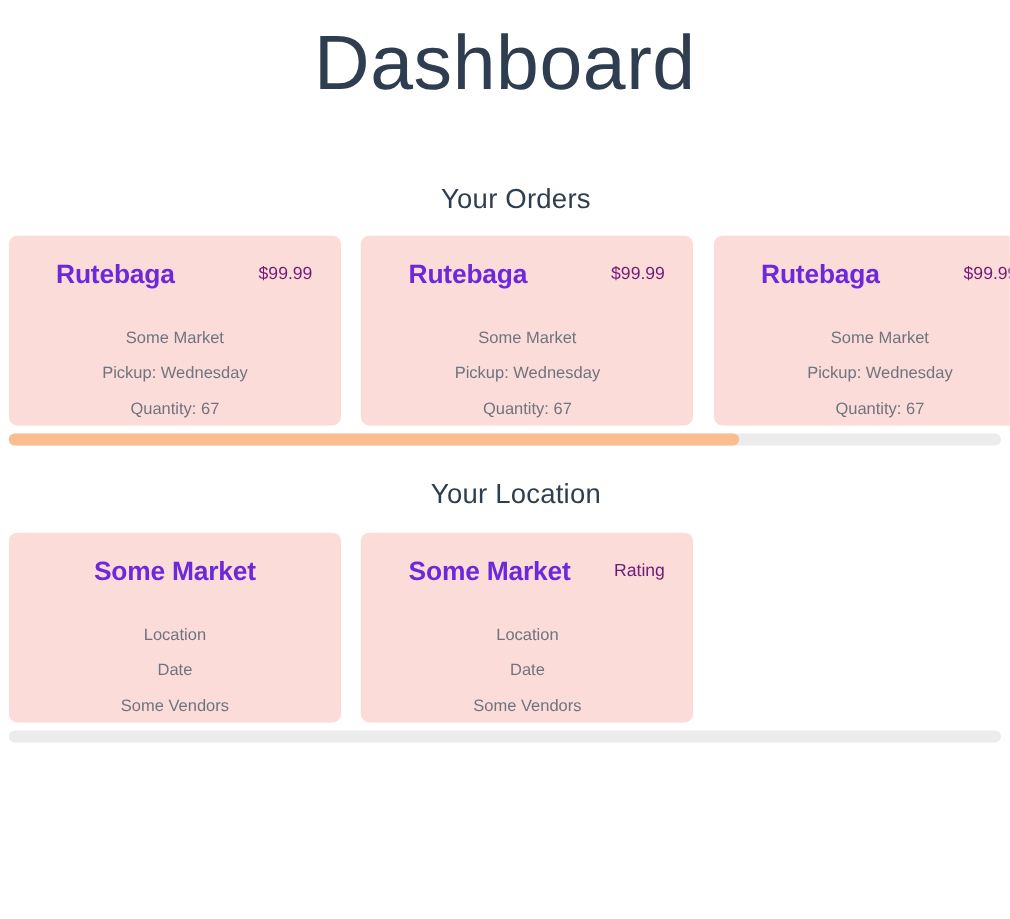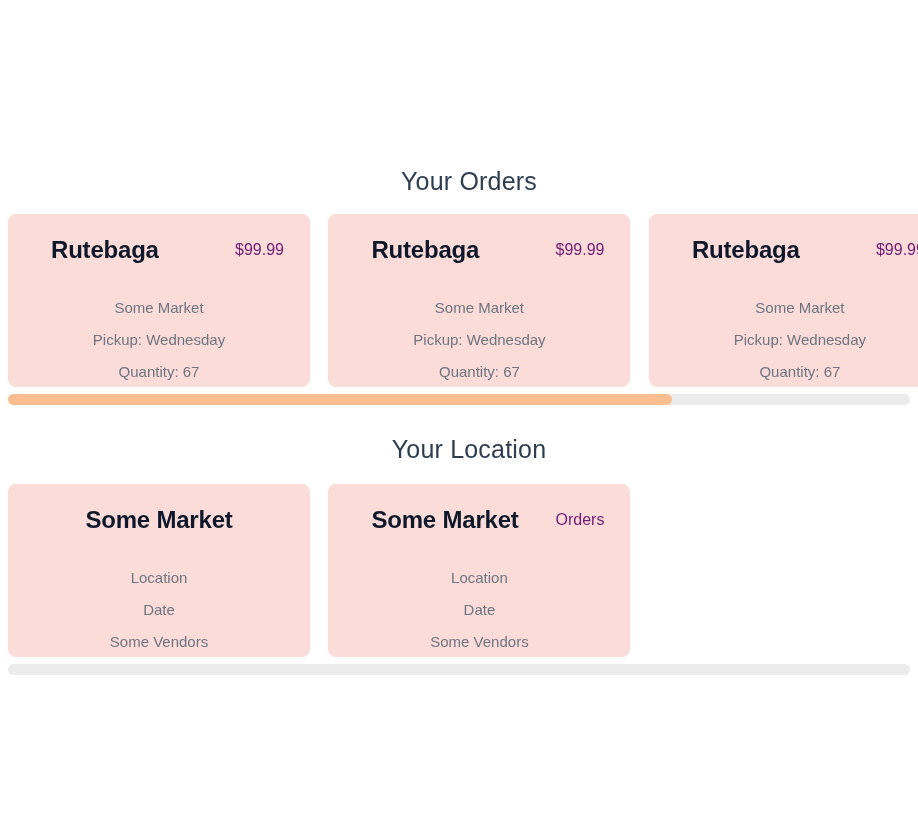--- a/index.html
+++ b/index.html
@@ -89,21 +89,21 @@
     justify-content: space-between;
   }
   .card-head.centered {
     padding: 0;
     justify-content: center;
   }
 
   .card-title {
     font-size: 24px;
     font-weight: 600;
-    color: #0f172a;
+    color: #6d28d9;
     letter-spacing: -0.2px;
     white-space: nowrap;
   }
 
   .card-meta {
     font-size: 16px;
     font-weight: 400;
     color: #701a75;
     white-space: nowrap;
   }
@@ -141,20 +141,21 @@
     height: 11px;
     border-radius: 6px;
     background: #f9bd8f;
   }
 </style>
 </head>
 <body>
 
 <div class="page">
 
+  <h1 class="page-title">Dashboard</h1>
 
   <h2 class="section-heading heading-orders">Your Orders</h2>
 
   <div class="scroll-row row-orders">
 
     <div class="card">
       <div class="card-head">
         <span class="card-title">Rutebaga</span>
         <span class="card-meta">$99.99</span>
       </div>
@@ -206,21 +207,21 @@
       <div class="card-lines">
         <div class="card-line">Location</div>
         <div class="card-line">Date</div>
         <div class="card-line">Some Vendors</div>
       </div>
     </div>
 
     <div class="card">
       <div class="card-head">
         <span class="card-title">Some Market</span>
-        <span class="card-meta">Orders</span>
+        <span class="card-meta">Rating</span>
       </div>
       <div class="card-lines">
         <div class="card-line">Location</div>
         <div class="card-line">Date</div>
         <div class="card-line">Some Vendors</div>
       </div>
     </div>
 
   </div>
 

